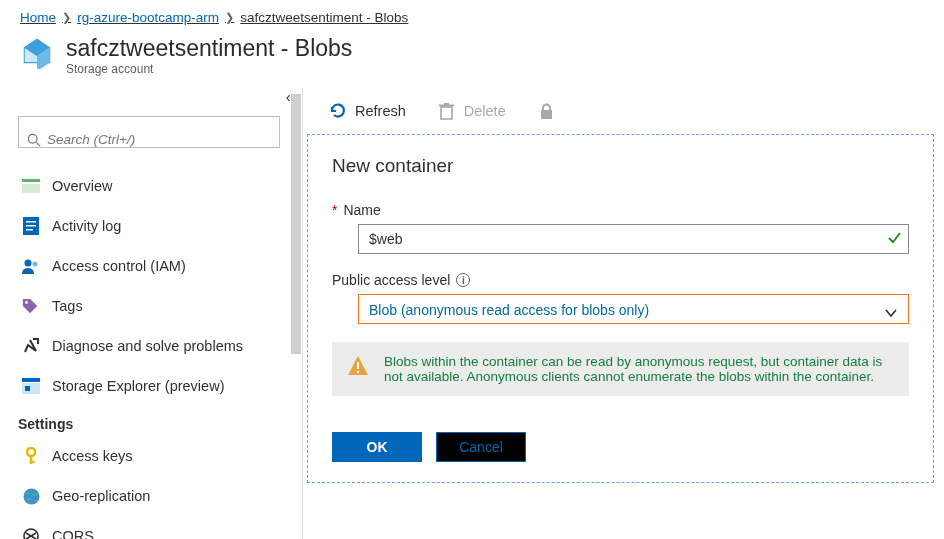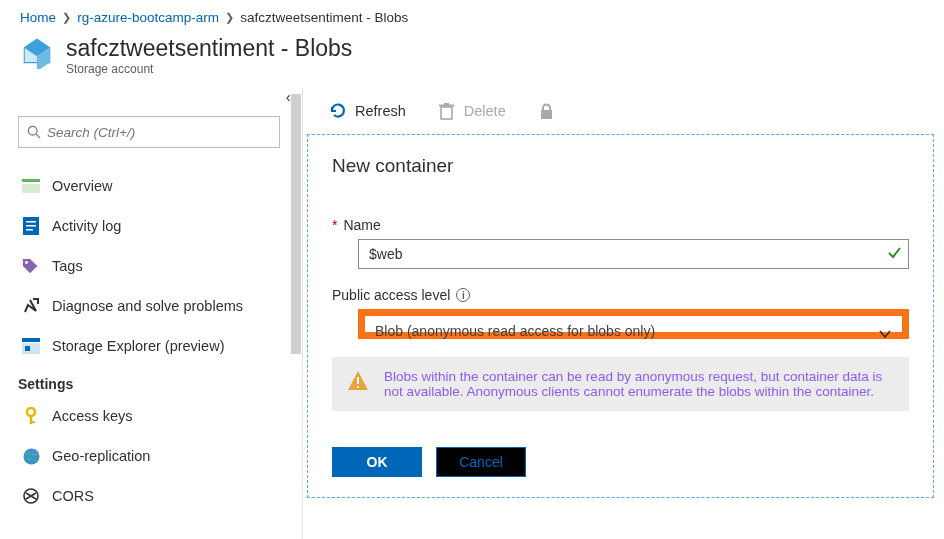--- a/index.html
+++ b/index.html
@@ -1,67 +1,67 @@
 <!DOCTYPE html>
 <html><head>
 <meta charset="utf-8">
 <style>
   * { box-sizing: border-box; margin: 0; padding: 0; font-family: "Segoe UI", Arial, sans-serif; }
   body { background: #fff; color: #323130; font-size: 14px; }
   .page { width: 944px; height: 539px; overflow: hidden; position: relative; }
 
   
-  .breadcrumb { padding: 10px 20px 4px 20px; font-size: 13.5px; display: flex; align-items: center; gap: 6px; color:#323130;}
+  .breadcrumb { padding: 10px 20px 4px 20px; font-size: 13.5px; display: flex; align-items: center; gap: 6px; color:#323130;text-decoration:underline;}
   .breadcrumb a { color: #0067b8; text-decoration: none; }
   .breadcrumb .chev { color: #605e5c; font-size: 11px; }
   .breadcrumb .current { color: #323130; }
 
   
   .title-row { display: flex; align-items: flex-start; padding: 6px 20px 12px 20px; gap: 12px; }
   .title-icon { width: 34px; height: 34px; flex: 0 0 34px; }
   .title-text h1 { font-size: 23px; font-weight: 400; color: #2b2b2b; }
   .title-text .sub { font-size: 12px; color: #605e5c; }
 
   
   .cols { display: flex; align-items: stretch; position: absolute; top:88px; left:0; right:0; bottom:0; }
   .sidebar { width: 302px; padding: 8px 4px 8px 18px; overflow:hidden; position:relative;}
   .collapse-caret { position:absolute; top:0px; right:8px; color:#323130; font-size:15px; cursor:pointer;}
   .sidebar-scroll { position:absolute; top:0; bottom:0; right:0; width:12px; background:#fff;}
   .sidebar-scroll .thumb{ position:absolute; top:6px; width:10px; left:1px; height:260px; background:#cfcfcf; border-radius:0;}
-  .search { display:flex; align-items:center; border:1px solid #bdbdbd; height:32px; width:262px; margin-top:20px; padding:0 8px; color:#767676;}
+  .search { display:flex; align-items:flex-end; border:1px solid #bdbdbd; height:32px; width:262px; margin-top:20px; padding:0 8px; color:#767676;}
   .search svg{margin-right:6px;}
   .search span { font-style: italic; color:#767676; font-size:13.5px;}
   .nav { margin-top:18px; display:flex; flex-direction:column; gap:0; }
   .nav-item { display:flex; align-items:center; gap:12px; height:40px; padding:0 4px; cursor:pointer; font-size:14.5px; color:#323130;}
   .nav-icon { width:18px; height:18px; flex:0 0 18px; display:flex; align-items:center; justify-content:center;}
   .section-label { font-weight:600; margin-top:10px; margin-bottom:4px; color:#323130; font-size:14px;}
 
   
   .divider { width:1px; background:#e1e1e1; flex:0 0 1px;}
 
   
   .main { flex:1; display:flex; flex-direction:column; }
   .toolbar { display:flex; align-items:center; height:46px; gap:0; border-bottom:0; padding:0;}
   .tb-sep { width:10px;}
   .tb-btn { display:flex; align-items:center; gap:8px; padding:0 16px; height:46px; font-size:14.5px; color:#323130;}
   .tb-btn.disabled { color:#a9a9a9; }
   .tb-btn.primary { background:#daedfd; color:#323130;}
   .tb-icon { width:18px; height:18px; display:flex; align-items:center; justify-content:center;}
 
   .panel { margin:0 10px 0 4px; border:1px dashed #5fa2e6; padding:20px 24px 20px 24px; position:relative;}
-  .panel h2 { font-size:19px; font-weight:400; margin-bottom:40px; color:#323130;}
+  .panel h2 { font-size:19px; font-weight:400; margin-bottom:25px; color:#323130;}
   .field-label { font-size:14px; margin-bottom:6px; display:flex; align-items:center; gap:6px;}
   .req { color:#a80000; }
   .info-circle { width:14px;height:14px;border:1px solid #605e5c;border-radius:50%;display:inline-flex;align-items:center;justify-content:center;font-size:10px;font-weight:600;color:#605e5c;}
   .input-row { position:relative; margin-bottom:18px;padding-left:26px; }
   .txt-input { width:100%; height:30px; border:1px solid #8a8a8a; padding:2px 28px 2px 10px; font-size:14px; background:#fff; color:#323130;}
   .check { position:absolute; right:8px; top:7px; color:#2c8c2c; }
-  .select { width:100%; height:30px; border:7px solid #f97316; padding:2px 30px 2px 10px; font-size:14px; background:#fff; line-height:26px; position:relative; color:#404040;}
+  .select { width:100%; height:30px; border:1px solid #f97316; padding:2px 30px 2px 10px; font-size:14px; background:#fff; line-height:26px; position:relative; color:#0369a1;}
   .select-caret { position:absolute; right:10px; top:7px; }
-  .info-box { display:flex; gap:14px; background:#ececec; padding:12px 14px; margin-top:0; align-items:flex-start; font-size:13.5px; color:#8b5cf6;}
+  .info-box { display:flex; gap:14px; background:#ececec; padding:12px 14px; margin-top:0; align-items:flex-start; font-size:13.5px; color:#15803d;}
   .warn-icon { width:24px;height:24px; flex:0 0 24px;}
   .buttons { display:flex; gap:14px; margin-top:36px;}
   .btn { height:30px; min-width:90px; display:flex; align-items:center; justify-content:center; font-size:14px; cursor:pointer;}
   .btn-ok { background:#0067b8; color:#fff; border:1px solid #0067b8; font-weight:600;align-items:center;}
   .btn-cancel { background:#000000; color:#0067b8; border:1px solid #0067b8;}
 </style>
 </head>
 <body>
 <div class="page">
 
@@ -116,20 +116,30 @@
                 <rect x="3" y="4" width="10" height="1.5" fill="#fff"></rect>
                 <rect x="3" y="8" width="10" height="1.5" fill="#fff"></rect>
                 <rect x="3" y="12" width="7" height="1.5" fill="#fff"></rect>
               </svg>
             </div>
         <span>Activity log</span>
       </div>
       <div class="nav-item">
         <div class="nav-icon">
               <svg width="18" height="16" viewBox="0 0 18 16">
+                <circle cx="6" cy="5" r="3.5" fill="#0067b8"></circle>
+                <path d="M0 16 Q0 10 6 10 Q12 10 12 16 Z" fill="#0067b8"></path>
+                <circle cx="13" cy="6" r="2.5" fill="#7cb7e0"></circle>
+              </svg>
+            </div>
+        <span>Access control (IAM)</span>
+      </div>
+      <div class="nav-item">
+        <div class="nav-icon">
+              <svg width="18" height="16" viewBox="0 0 18 16">
                 <path d="M1 1 L9 1 L17 9 L9 17 L1 9 Z" fill="#8664b0" transform="scale(0.9)"></path>
                 <circle cx="4.5" cy="4.5" r="1.4" fill="#fff"></circle>
               </svg>
             </div>
         <span>Tags</span>
       </div>
       <div class="nav-item">
         <div class="nav-icon">
               <svg width="18" height="18" viewBox="0 0 18 18">
                 <path d="M3 15 L6 8 L14 14 L8 3" stroke="#323130" stroke-width="2" fill="none"></path>

